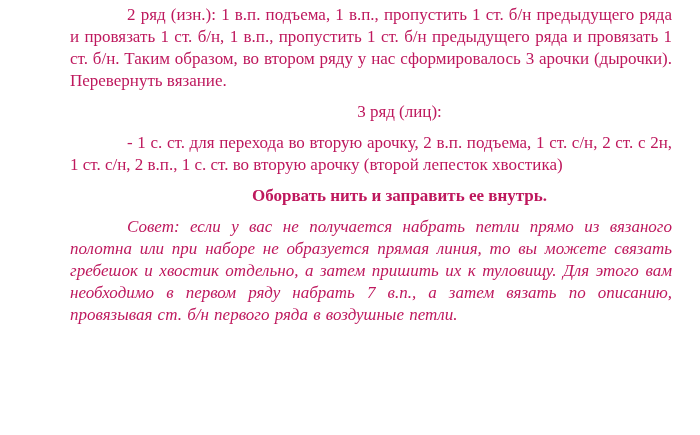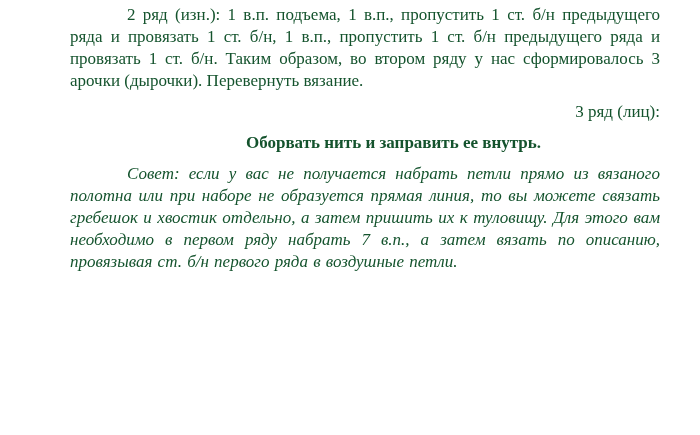--- a/index.html
+++ b/index.html
@@ -7,50 +7,51 @@
     padding: 0;
     background: #ffffff;
   }
   .page {
     position: relative;
     width: 700px;
     height: 435px;
     background: #ffffff;
     overflow: hidden;
     box-sizing: border-box;
-    padding: 4px 40px 0 70px;
+    padding: 4px 28px 0 70px;
     font-family: "Liberation Serif", "DejaVu Serif", serif;
     font-size: 17px;
     line-height: 22px;
-    color: #14532d;
+    color: #be185d;
   }
   .page p {
     margin: 0 0 9px 0;
     text-indent: 57px;
     text-align: justify;
   }
   .page p.heading-line {
-    text-align: right;
+    text-align: center;
   }
   .page p.bold {
     font-weight: bold;
     text-align: center;
   }
   .page p.italic {
     font-style: italic;
     word-spacing: 1px;
   }
 </style>
 </head>
 <body>
 
 <div class="page">
   <p class="normal">2 ряд (изн.): 1 в.п. подъема, 1 в.п., пропустить 1 ст. б/н предыдущего ряда и провязать 1 ст. б/н, 1 в.п., пропустить 1 ст. б/н предыдущего ряда и провязать 1 ст. б/н. Таким образом, во втором ряду у нас сформировалось 3 арочки (дырочки). Перевернуть вязание.</p>
 
   <p class="heading-line">3 ряд (лиц):</p>
 
 
+  <p class="normal">- 1 с. ст. для перехода во вторую арочку, 2 в.п. подъема, 1 ст. с/н, 2 ст. с 2н, 1 ст. с/н, 2 в.п., 1 с. ст. во вторую арочку (второй лепесток хвостика)</p>
 
 
   <p class="bold">Оборвать нить и заправить ее внутрь.</p>
 
   <p class="italic">Совет: если у вас не получается набрать петли прямо из вязаного полотна или при наборе не образуется прямая линия, то вы можете связать гребешок и хвостик отдельно, а затем пришить их к туловищу. Для этого вам необходимо в первом ряду набрать 7 в.п., а затем вязать по описанию, провязывая ст. б/н первого ряда в воздушные петли.</p>
 </div>
 
 </body></html>

